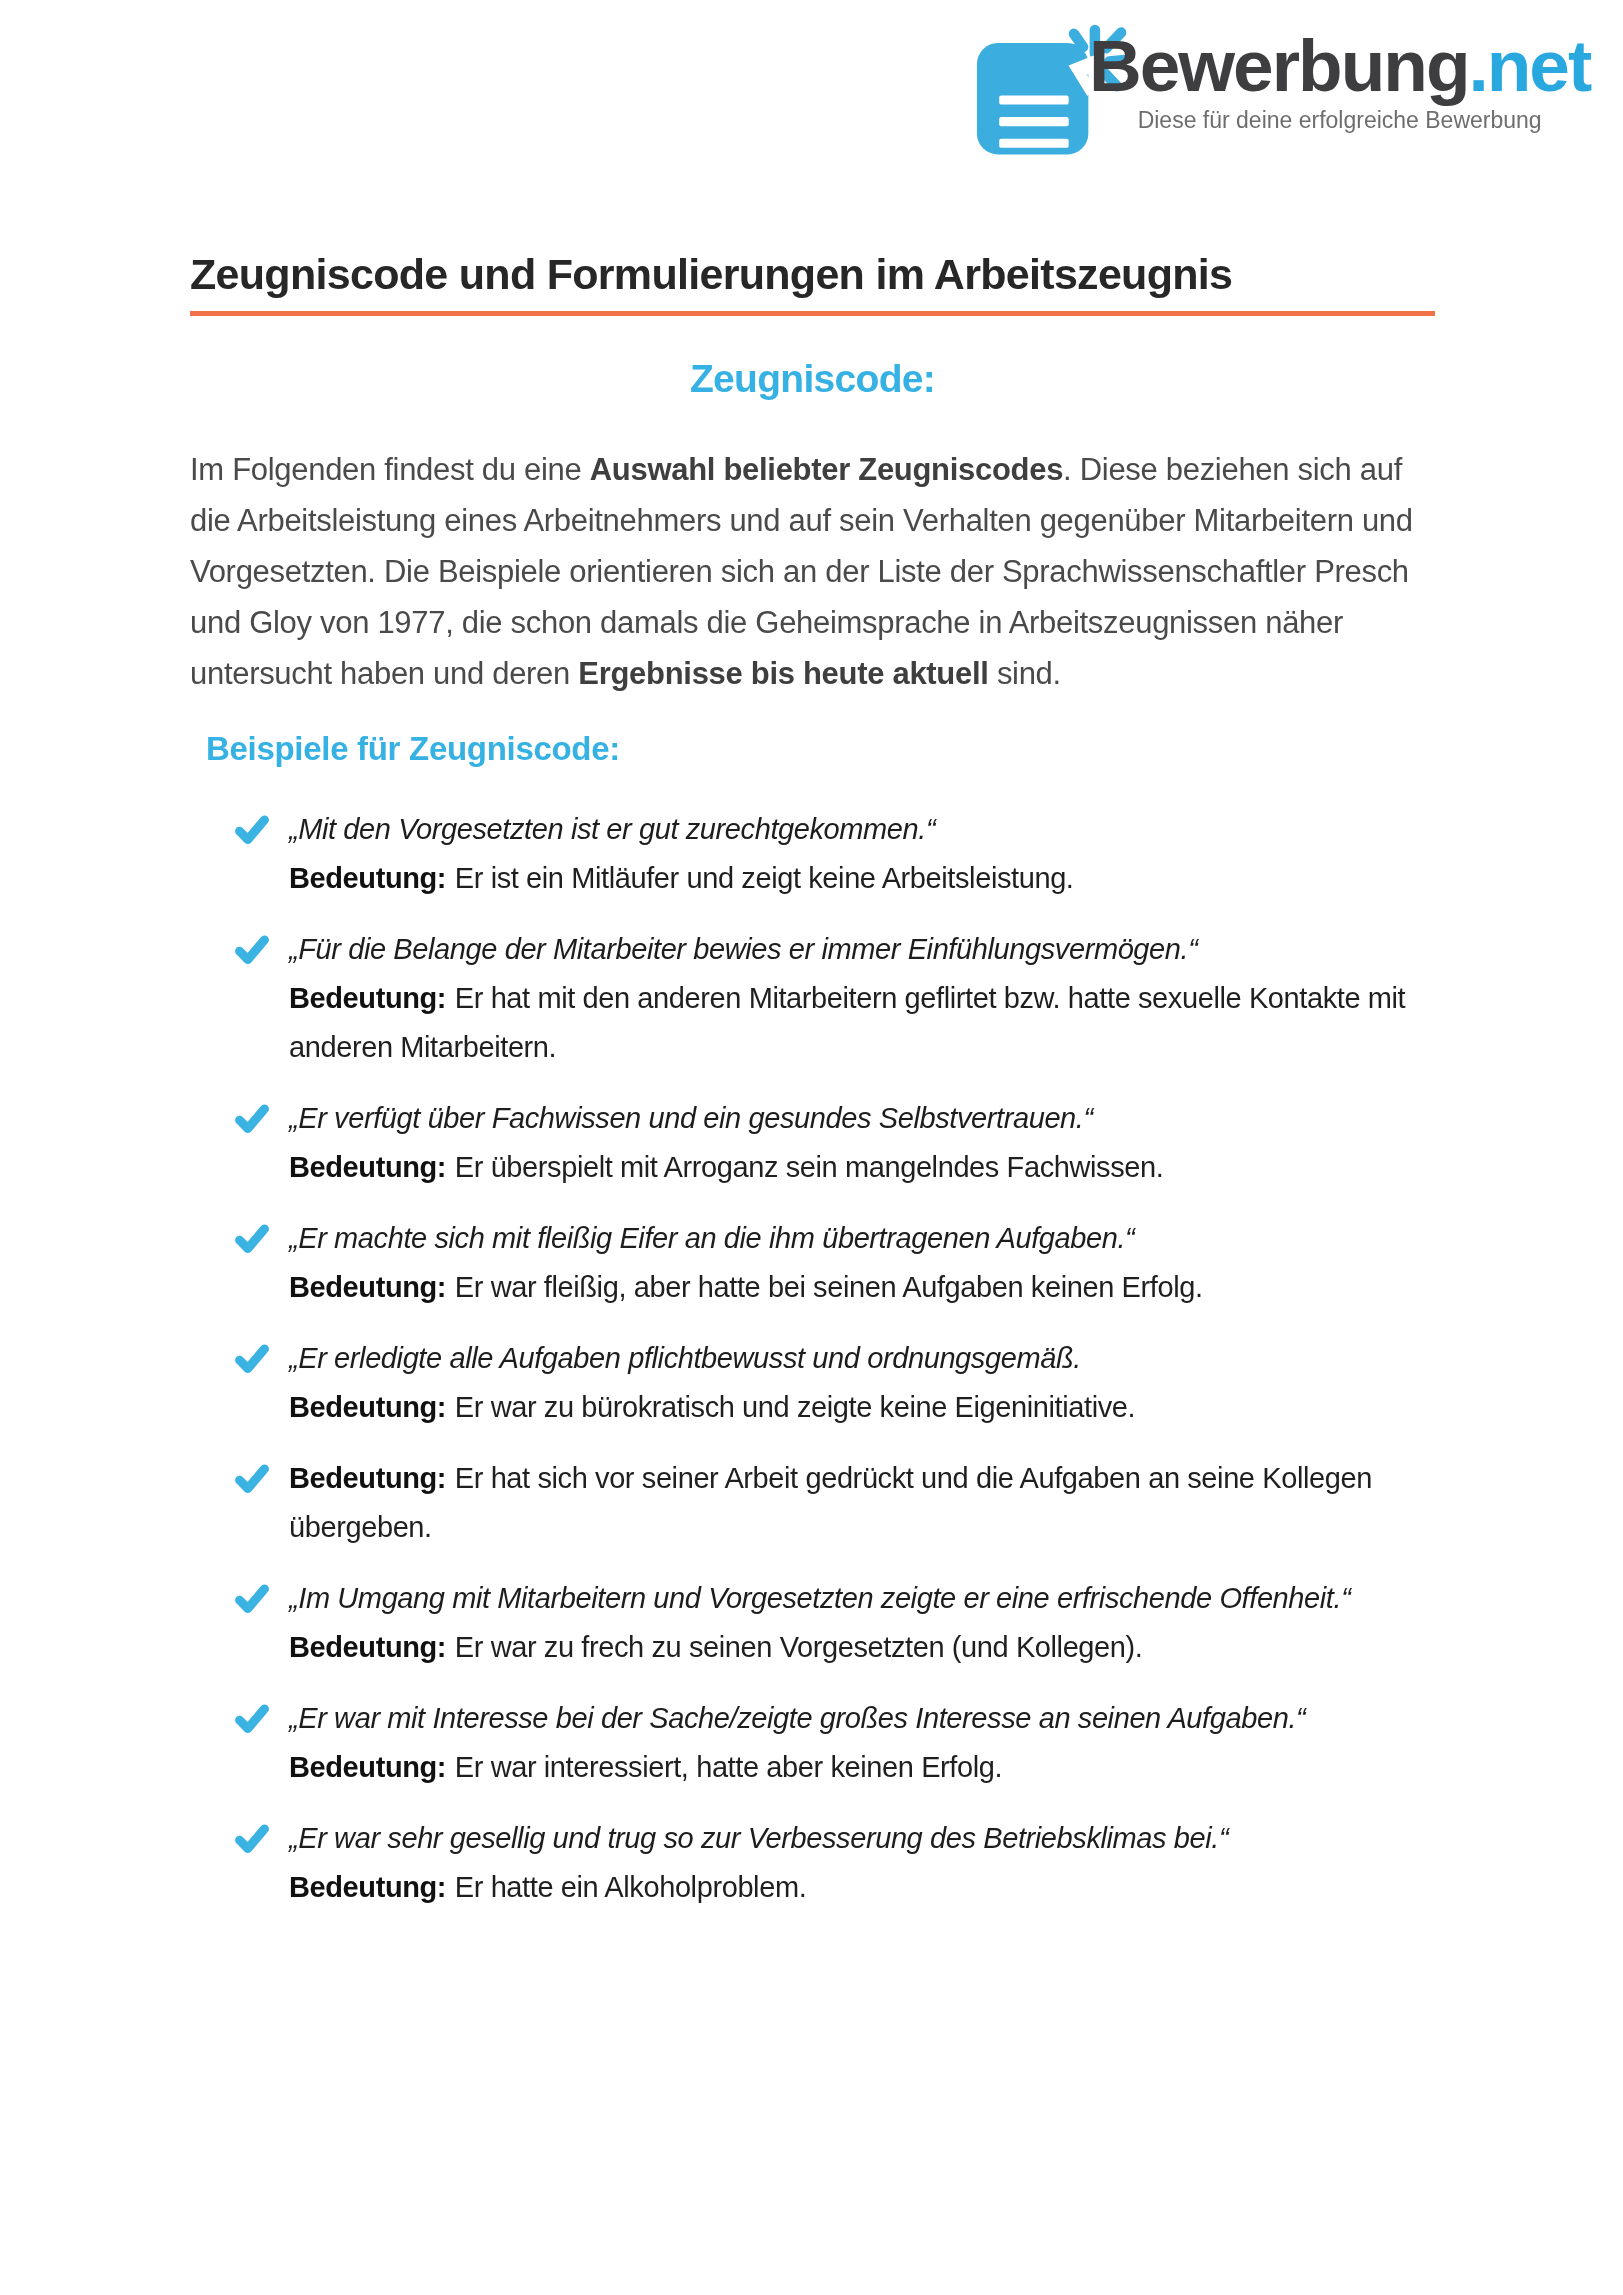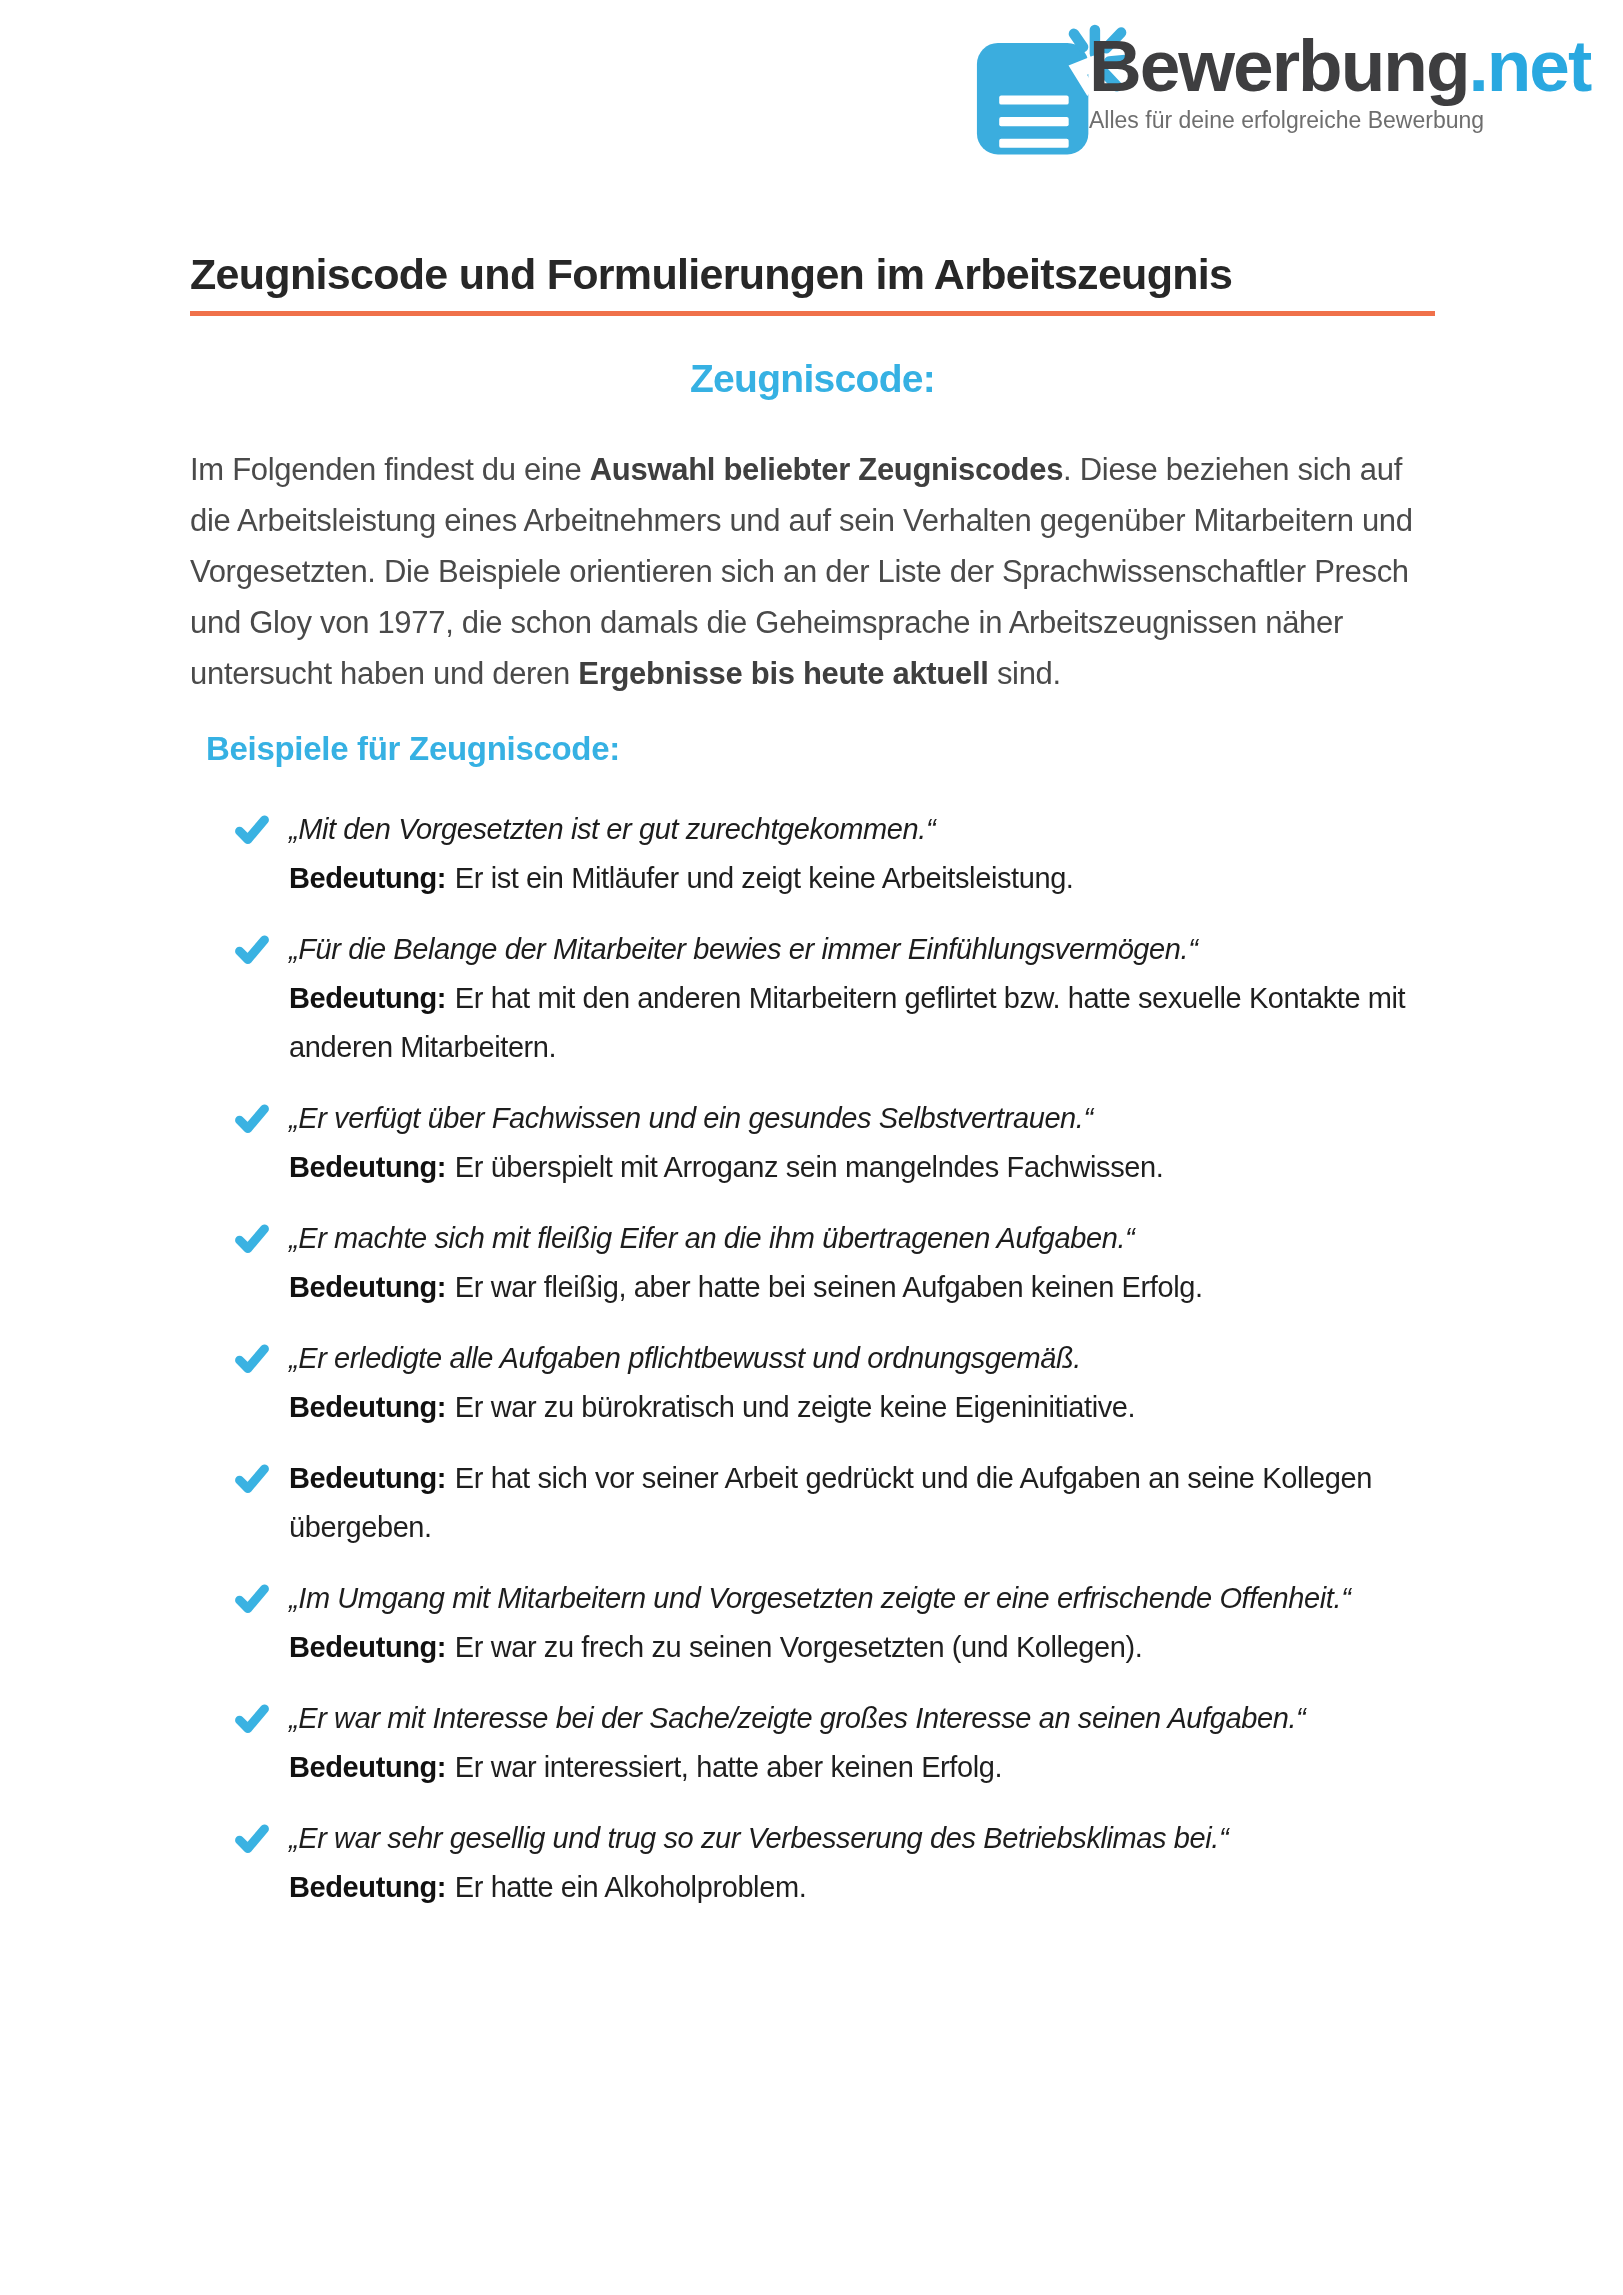--- a/index.html
+++ b/index.html
@@ -5,21 +5,21 @@
   * { margin:0; padding:0; box-sizing:border-box; }
   html,body { background:#ffffff; }
   body {
     width:1623px; height:2295px;
     position:relative; overflow:hidden;
     font-family:"Liberation Sans", sans-serif;
     -webkit-font-smoothing:antialiased;
   }
 
   
-  .logo { position:absolute; left:973px; top:22px; width:628px; height:124px; }
+  .logo { position:absolute; left:973px; top:22px; width:628px; height:124px;text-align:center; }
   .logo-icon { position:absolute; left:0; top:0; width:154px; height:141px; }
   .logo-textblock { position:absolute; left:116px; top:3.9px; white-space:nowrap; }
   .logo-title { font-size:73px; font-weight:700; letter-spacing:-2px; line-height:1.1; }
   .logo-title .dark { color:#3e3e40; }
   .logo-title .accent { color:#29a8e0; }
   .logo-tagline { font-size:23px; color:#6e6e6e; margin-top:1.3px; letter-spacing:0px; }
 
   
   .content { position:absolute; left:190px; top:0; width:1245px; }
 
@@ -86,21 +86,21 @@
       <line x1="203" y1="40" x2="226" y2="16"></line>
       <line x1="208" y1="60" x2="232" y2="58"></line>
       <line x1="201" y1="78" x2="220" y2="98"></line>
       <line x1="168" y1="38" x2="154" y2="18"></line>
     </g>
 
     <polygon points="188,52 148,62 170,112 182,100 174,80 196,74" fill="#ffffff" transform="rotate(-8 178 80)"></polygon>
   </svg>
   <div class="logo-textblock">
     <div class="logo-title"><span class="dark">Bewerbung</span><span class="accent">.net</span></div>
-    <div class="logo-tagline">Alles für deine erfolgreiche Bewerbung</div>
+    <div class="logo-tagline">Diese für deine erfolgreiche Bewerbung</div>
   </div>
 </div>
 
 <div class="content">
 
   <h1 class="doc-title">Zeugniscode und Formulierungen im Arbeitszeugnis</h1>
 
   <h2 class="section-heading">Zeugniscode:</h2>
 
   <p class="intro"><span>Im Folgenden findest du eine </span><b>Auswahl beliebter Zeugniscodes</b><span>. Diese beziehen sich auf die Arbeitsleistung eines Arbeitnehmers und auf sein Verhalten gegenüber Mitarbeitern und Vorgesetzten. Die Beispiele orientieren sich an der Liste der Sprachwissenschaftler Presch und Gloy von 1977, die schon damals die Geheimsprache in Arbeitszeugnissen näher untersucht haben und deren </span><b>Ergebnisse bis heute aktuell</b><span> sind.</span></p>

